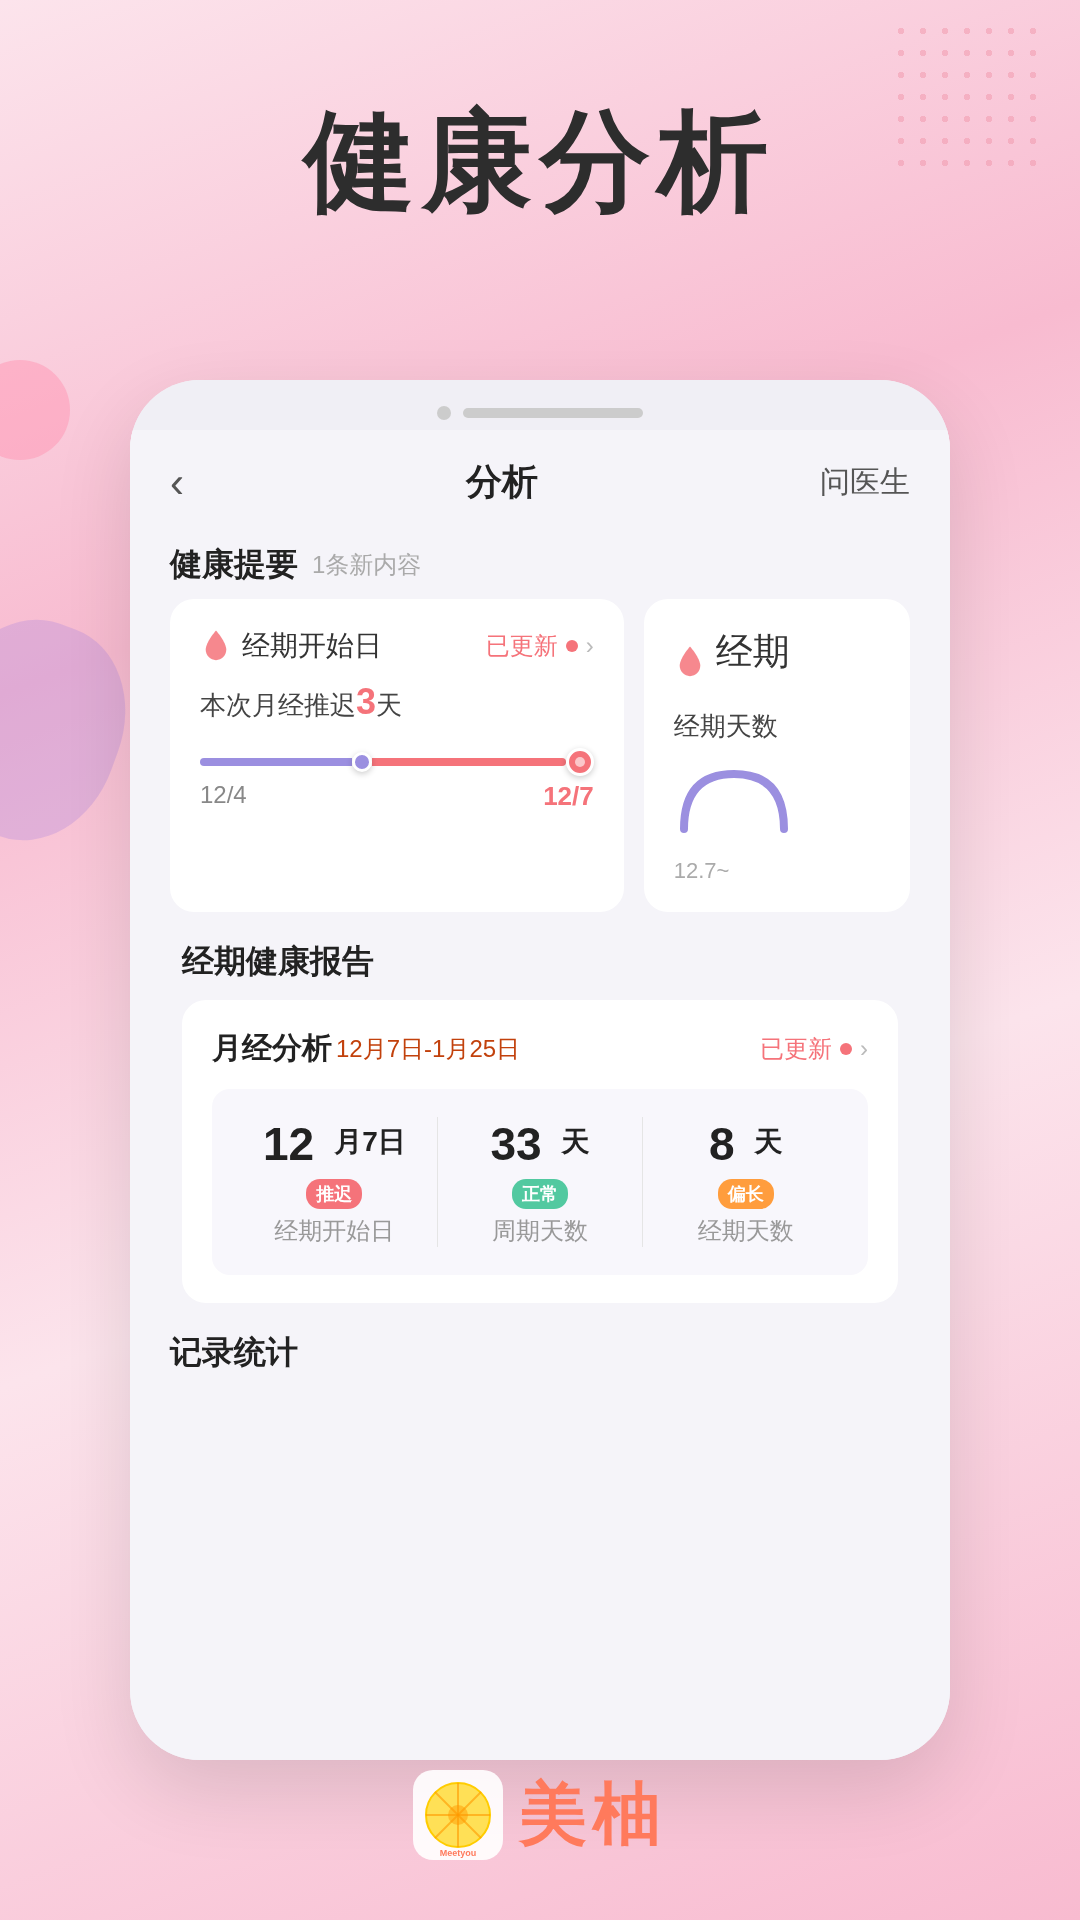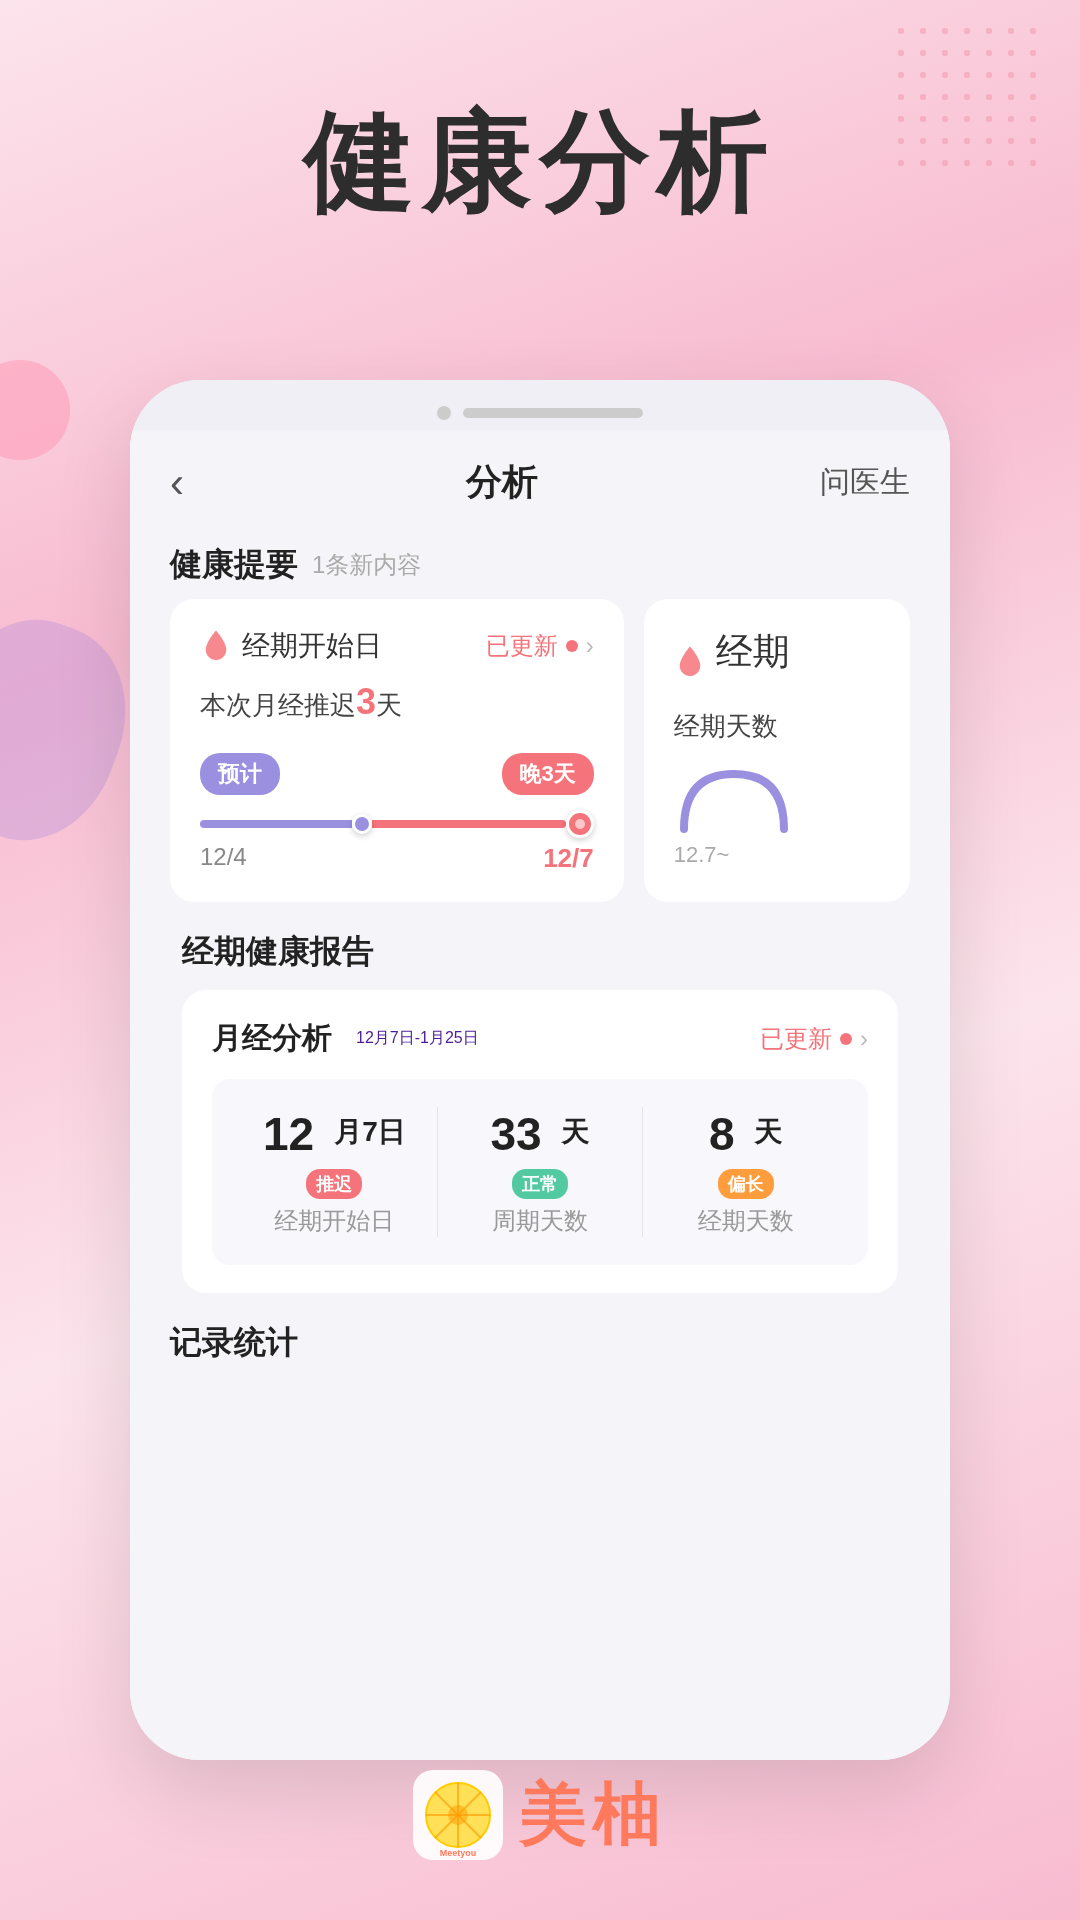--- a/index.html
+++ b/index.html
@@ -361,23 +361,23 @@
       display: flex;
       align-items: center;
       margin-bottom: 20px;
     }
     .report-title {
       font-size: 30px;
       font-weight: 700;
       color: #222;
     }
     .report-date-range {
-      font-size: 16px;
-      color: #4c1d95;
-      margin-left: 24px;
+      font-size: 24px;
+      color: #c2410c;
+      margin-left: 4px;
     }
     .report-updated {
       margin-left: auto;
       display: flex;
       align-items: center;
       gap: 8px;
       font-size: 24px;
       color: #f5737a;
     }
 
@@ -526,24 +526,20 @@
             <span class="red-dot"></span>
             <span class="chevron-right">›</span>
           </div>
         </div>
 
         <div class="card-desc">
           <span>本次月经推迟</span><span class="highlight">3</span><span>天</span>
         </div>
 
         <div class="timeline-container">
-          <div class="timeline-labels-row">
-            <span class="label-bubble bubble-purple">预计</span>
-            <span class="label-bubble bubble-pink">晚3天</span>
-          </div>
 
           <div class="track-row">
             <div class="track-left"></div>
             <div class="track-thumb-purple"></div>
             <div class="track-right"></div>
             <div class="track-thumb-pink">
               <div class="track-thumb-pink-inner"></div>
             </div>
           </div>
 
@@ -563,21 +559,21 @@
           </div>
           <span class="card-partial-title">经期</span>
         </div>
         <div class="card-partial-subtitle">经期天数</div>
 
         <div class="partial-arc">
           <svg width="120" height="70" viewBox="0 0 120 70">
             <path d="M10 65 Q10 10 60 10 Q110 10 110 65" stroke="#9b8fe0" stroke-width="8" fill="none" stroke-linecap="round"></path>
           </svg>
         </div>
-        <div style="font-size:22px;color:#aaa;margin-top:8px;">12.7~</div>
+        <div style="font-size:22px;color:#aaa;margin-top:24px;">12.7~</div>
       </div>
 
     </div>
 
     <div class="report-section">
       <div class="section-header" style="padding: 0 0 0 0;">
         <span class="section-title">经期健康报告</span>
       </div>
 
       <div class="report-card">

